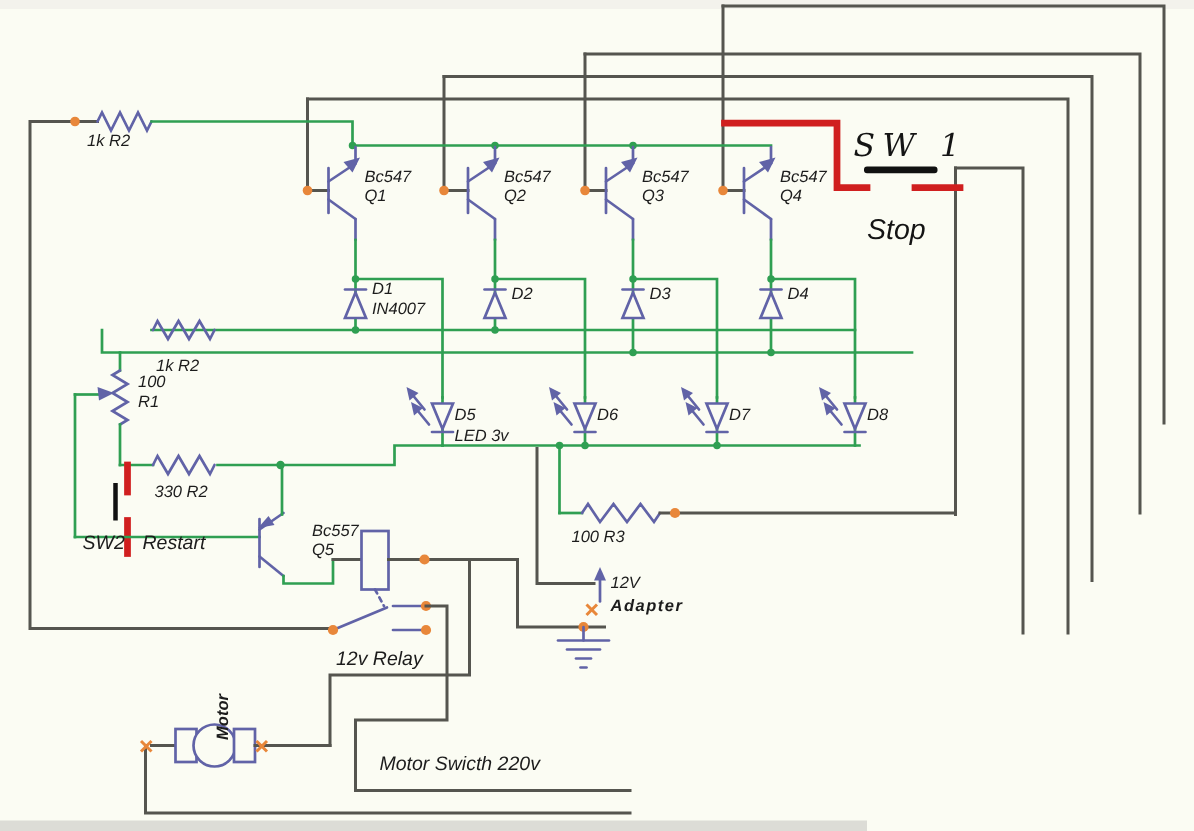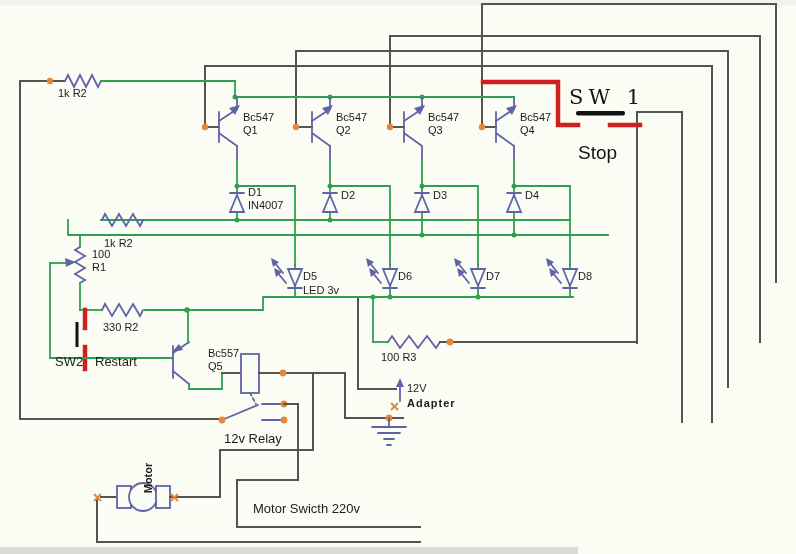--- a/index.html
+++ b/index.html
@@ -1,20 +1,21 @@
 <!DOCTYPE html>
 <html><head>
 <meta charset="utf-8">
 <style>
   html,body { margin:0; padding:0; }
   .stage {
     position:relative; width:796px; height:554px;
     background:#fbfcf3;
     font-family:"Liberation Sans", sans-serif;
     overflow:hidden;
+    font-style:italic;
   }
   svg text {
     font-family:"Liberation Sans", sans-serif;
     font-size:11px; fill:#1c1c1c;
   }
   svg text.big-serif {
     font-family:"DejaVu Serif","Liberation Serif", serif;
     font-size:21px; letter-spacing:5px; fill:#141414;
   }
   svg text.big-sans { font-size:19px; fill:#141414; }

